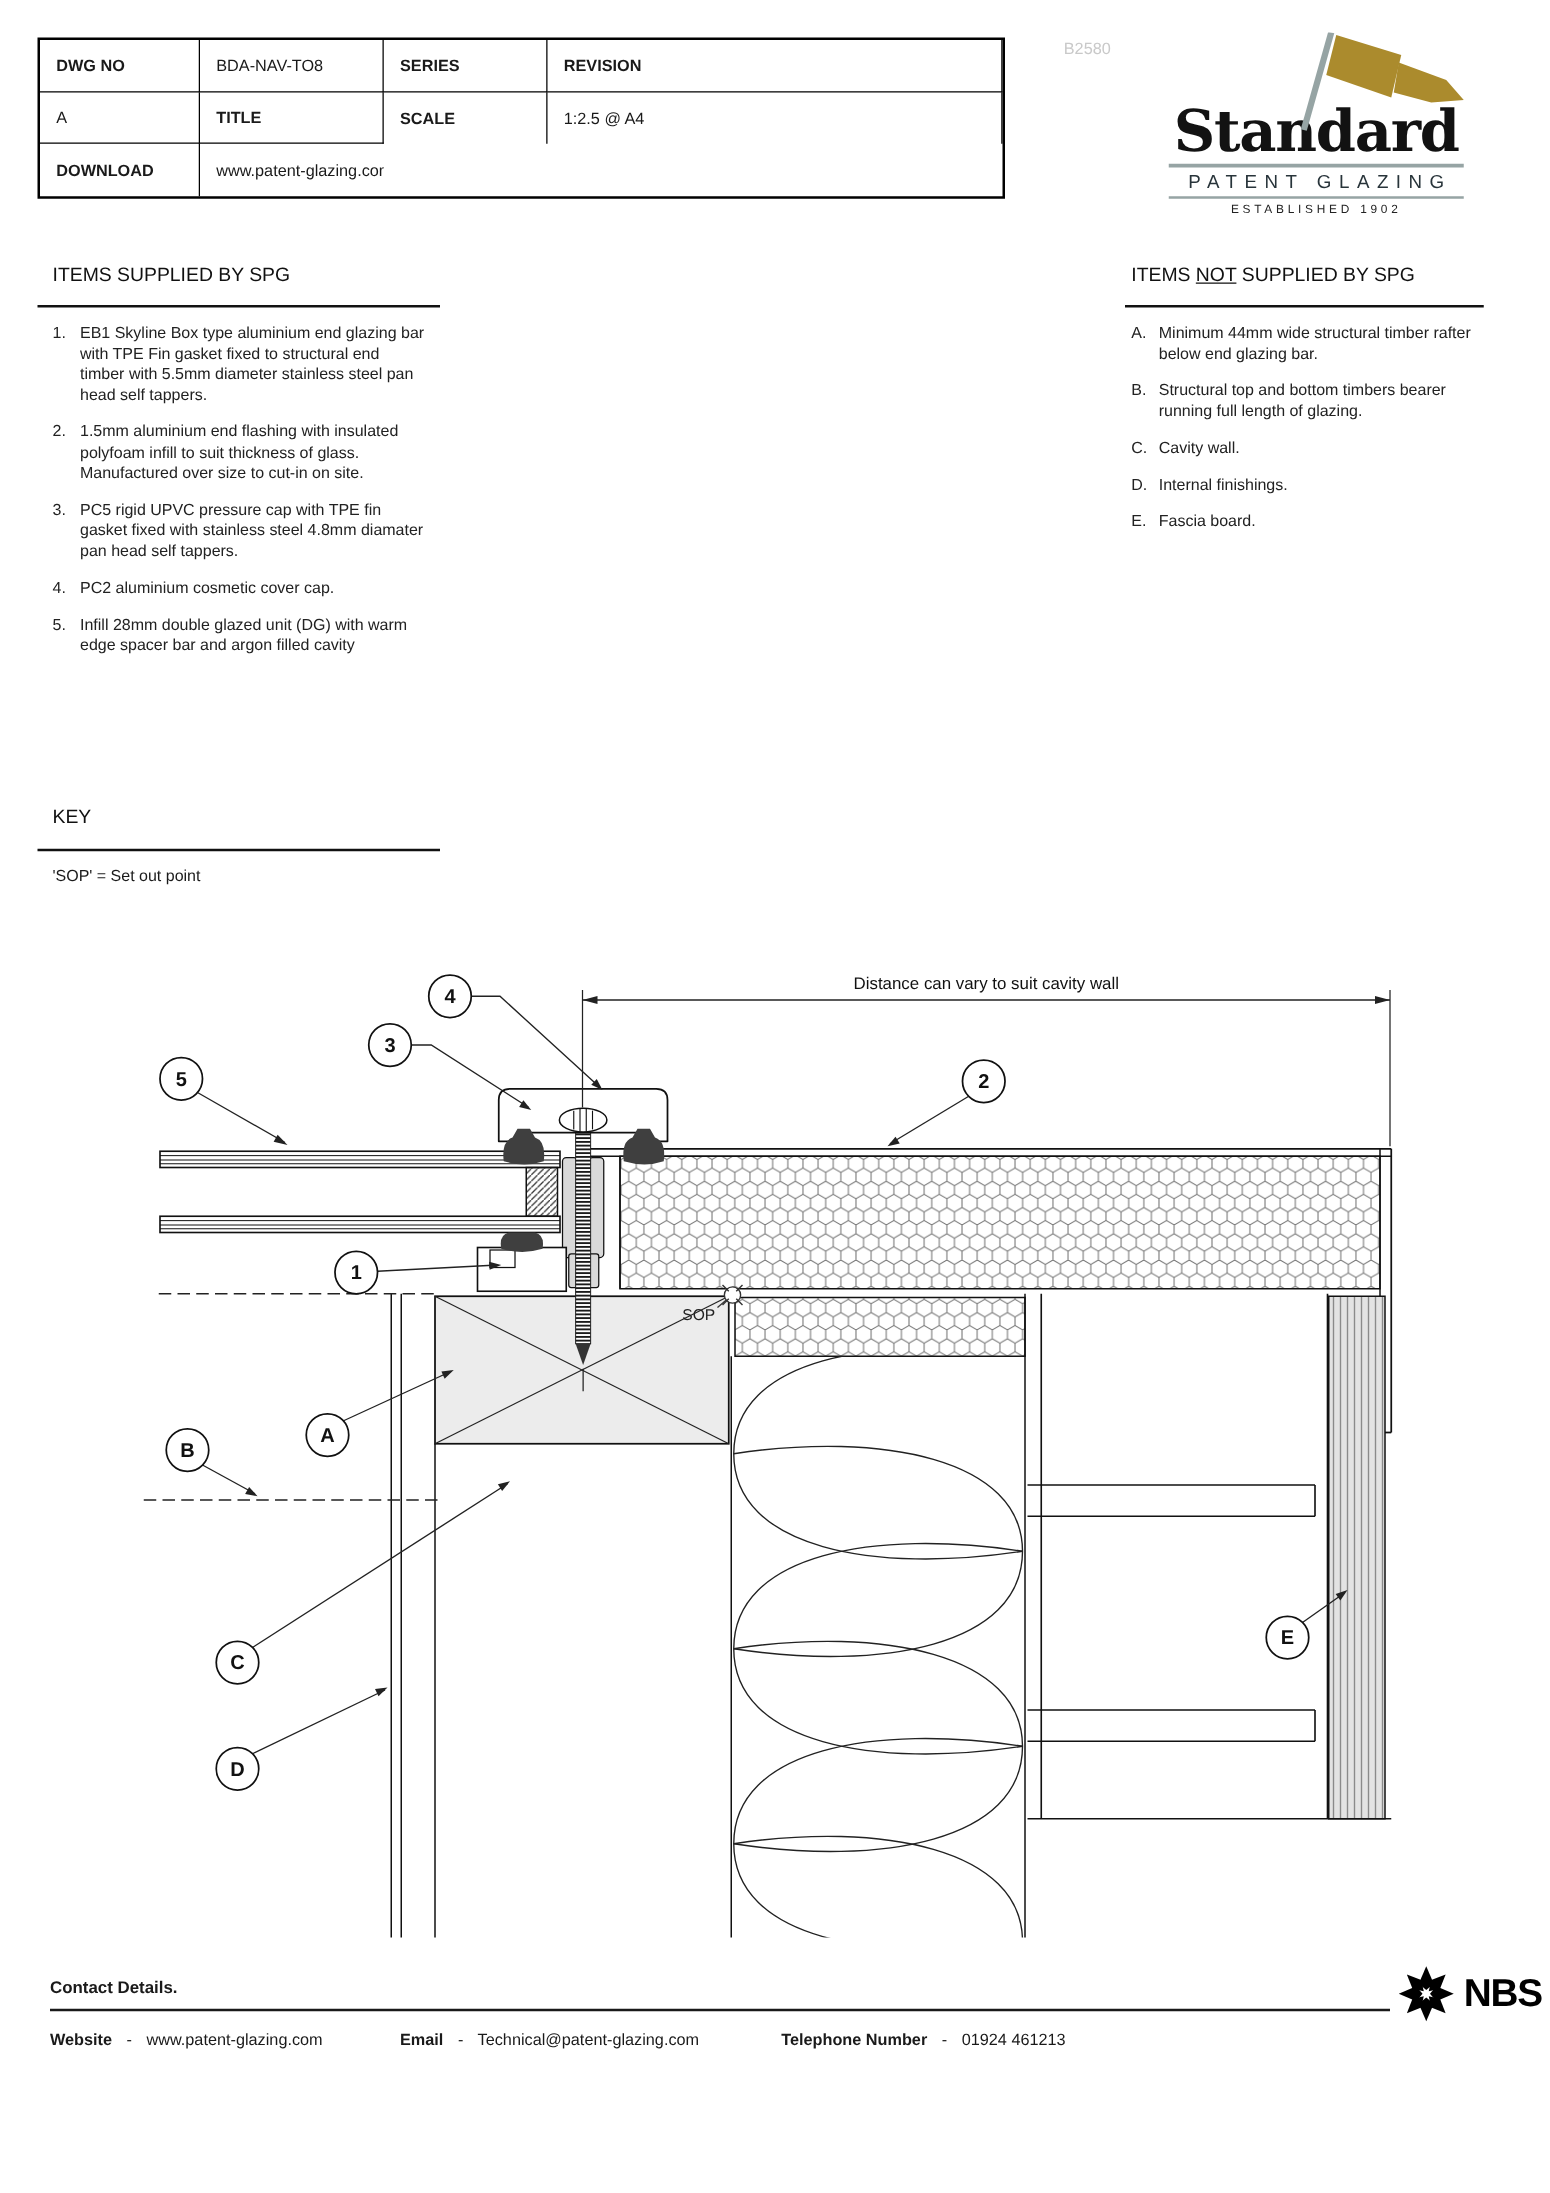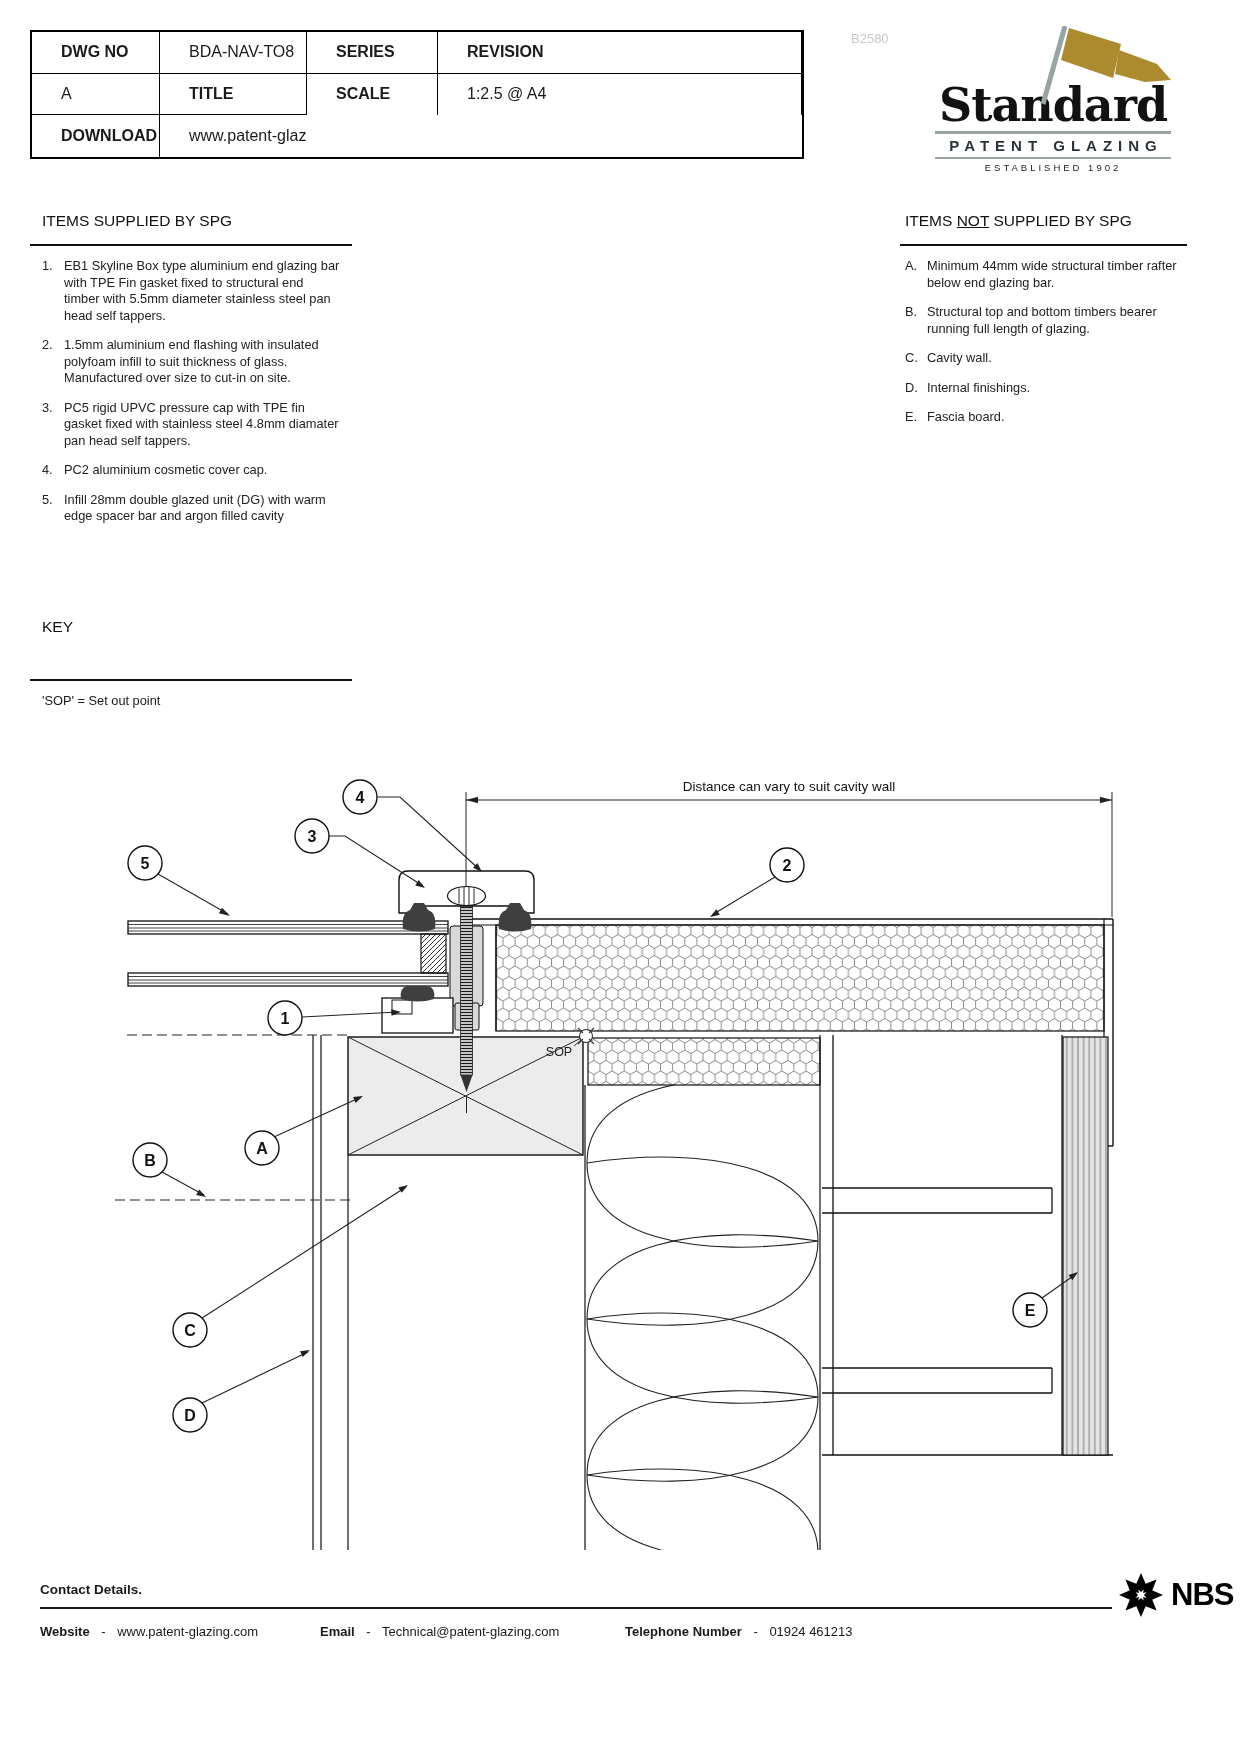--- a/index.html
+++ b/index.html
@@ -12,38 +12,38 @@
 
   
   .titleblock{
     left:30px;top:30px;width:770px;height:125px;
     border:2.5px solid #000;display:grid;
     grid-template-columns:128px 147px 131px auto;
     grid-template-rows:1fr 1fr 1fr;
   }
   .tb-cell{
     border-right:1.8px solid #000;border-bottom:1.8px solid #000;
-    display:flex;align-items:center;padding-left:29px;
-    font-size:16px;white-space:nowrap;overflow:hidden;text-align:right;
+    display:flex;align-items:center;padding-left:13px;
+    font-size:13px;white-space:nowrap;overflow:hidden;text-align:right;
   }
   .tb-cell.lastcol{border-right:none;}
   .tb-cell.lastrow{border-bottom:none;}
   .tb-label{font-weight:bold;}
 
   .watermark{left:851px;top:31px;font-size:13px;color:#c9c9c9;}
 
   
   .logo{left:933px;top:24px;width:240px;text-align:center;}
   .logo-flag{position:absolute;left:92px;top:2px;width:150px;height:82px;}
   .logo-name{
     font-family:"DejaVu Serif", serif;font-size:46px;font-weight:600;
     color:#121212;margin:58px 0 0 0;line-height:1.0;letter-spacing:-1px;
   }
   .logo-rule{height:2.5px;background:#96a4a4;margin:3px 2px;}
-  .logo-sub{font-size:15px;font-weight:700;letter-spacing:6px;color:#28343a;padding-left:6px;}
+  .logo-sub{font-size:15px;font-weight:400;letter-spacing:6px;color:#28343a;padding-left:6px;}
   .logo-est{font-size:9.5px;font-weight:normal;letter-spacing:3px;color:#222;margin-top:3px;}
 
   
   .sec-heading{font-size:15.5px;font-weight:normal;color:#111;white-space:nowrap;}
   .sec-rule{height:1.8px;background:#111;}
   .list{font-size:12.8px;line-height:16.5px;color:#222;}
   .list-item{display:flex;margin-bottom:13px;}
   .list-num{width:22px;flex:0 0 22px;}
   .list-text{flex:1;}
   .underlined{text-decoration:underline;}
@@ -135,21 +135,21 @@
   <div class="list-item">
     <span class="list-num">D.</span>
     <span class="list-text" style="max-width:250px;">Internal finishings.</span>
   </div>
   <div class="list-item">
     <span class="list-num">E.</span>
     <span class="list-text" style="max-width:250px;">Fascia board.</span>
   </div>
 </div>
 
-<div class="abs sec-heading" style="left:42px;top:618px;">KEY</div>
+<div class="abs sec-heading" style="left:42px;top:645px;">KEY</div>
 <div class="abs sec-rule" style="left:30px;top:679px;width:322px;"></div>
 <div class="abs" style="left:42px;top:693px;font-size:12.8px;">'SOP' = Set out point</div>
 
 <svg class="abs dwg-svg" width="1240" height="1754" viewBox="0 0 1240 1754">
   <defs>
     <pattern id="hex" width="12.12" height="21" patternUnits="userSpaceOnUse">
       <path d="M6.06 0 L12.12 3.5 V10.5 L6.06 14 L0 10.5 V3.5 Z M6.06 14 V21" fill="none" stroke="#6f6f6f" stroke-width="0.8"></path>
     </pattern>
     <pattern id="thr" width="13" height="3" patternUnits="userSpaceOnUse">
       <rect width="13" height="3" fill="#ffffff"></rect>

